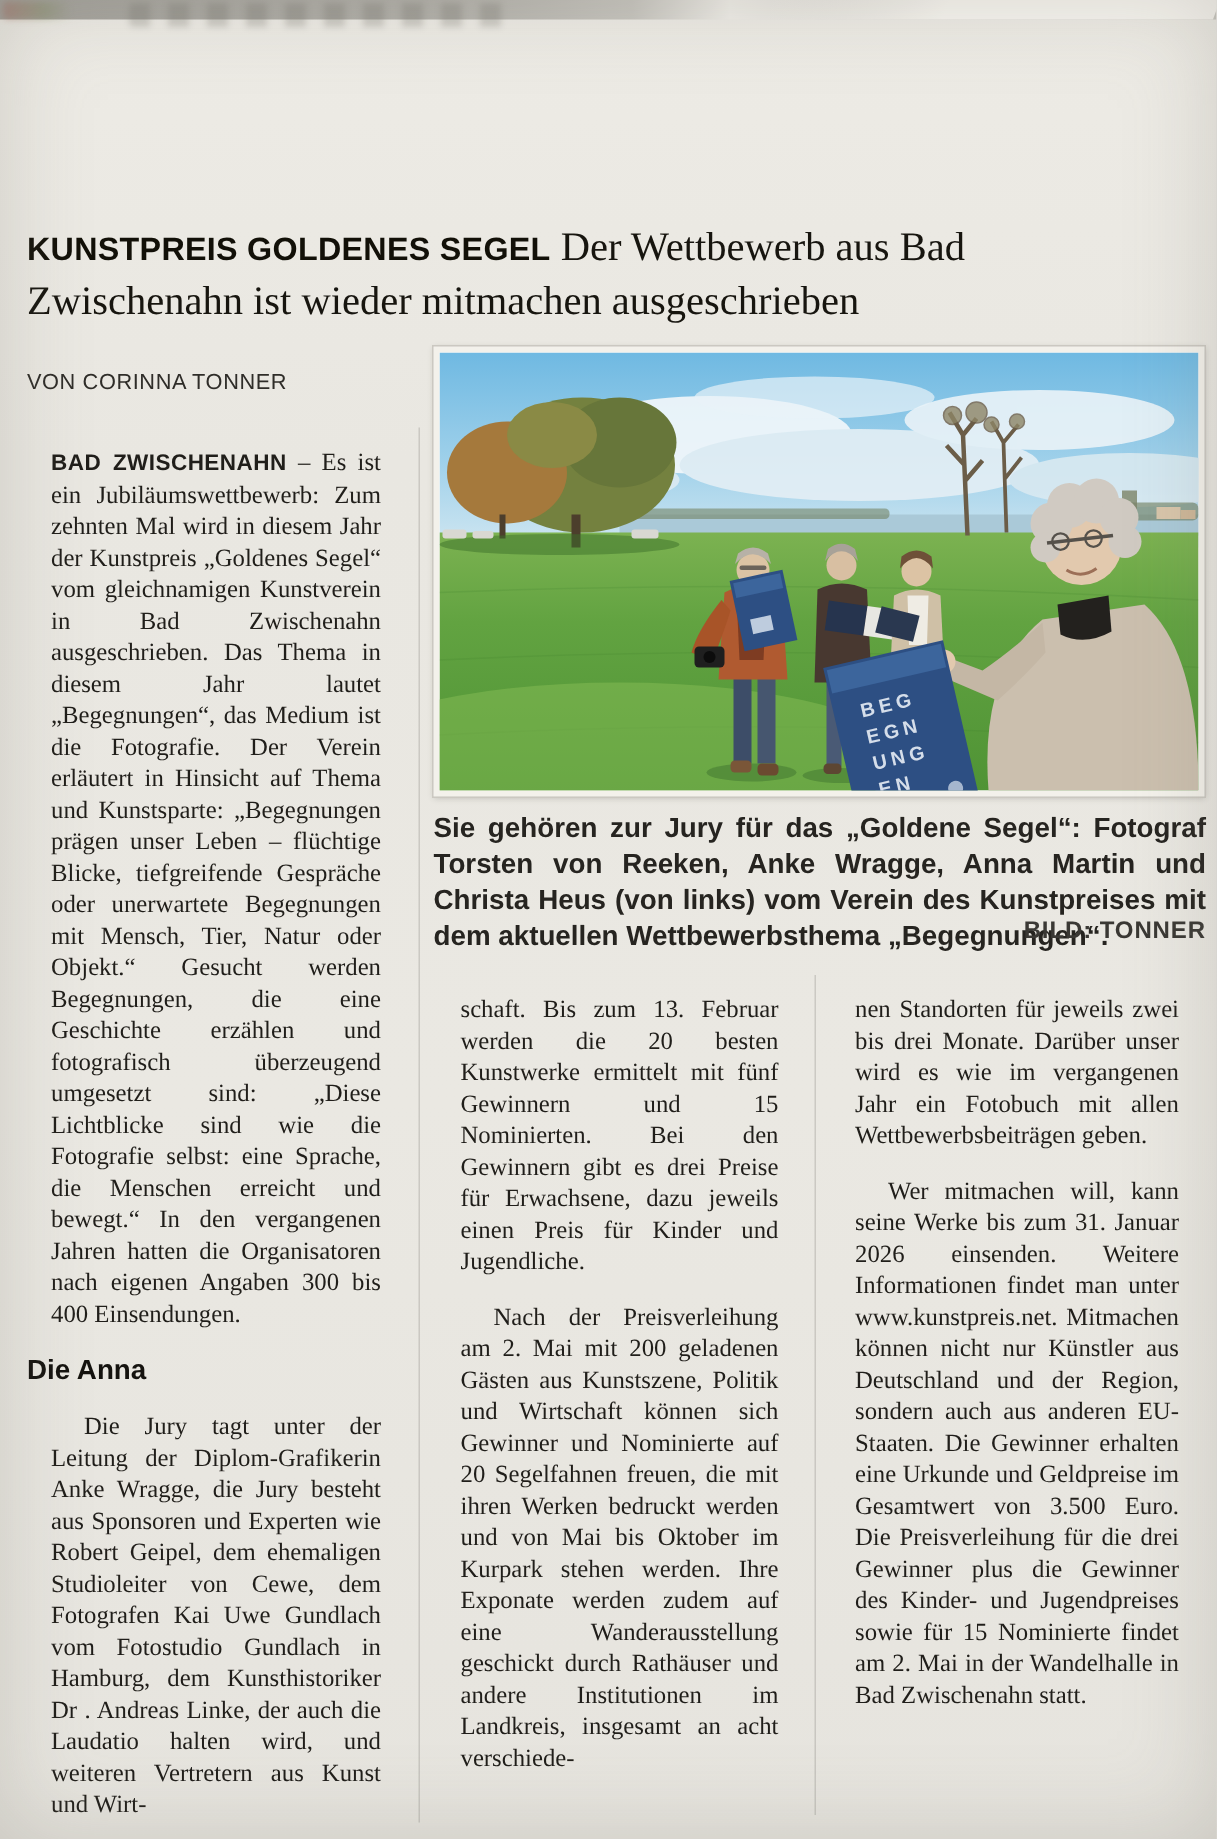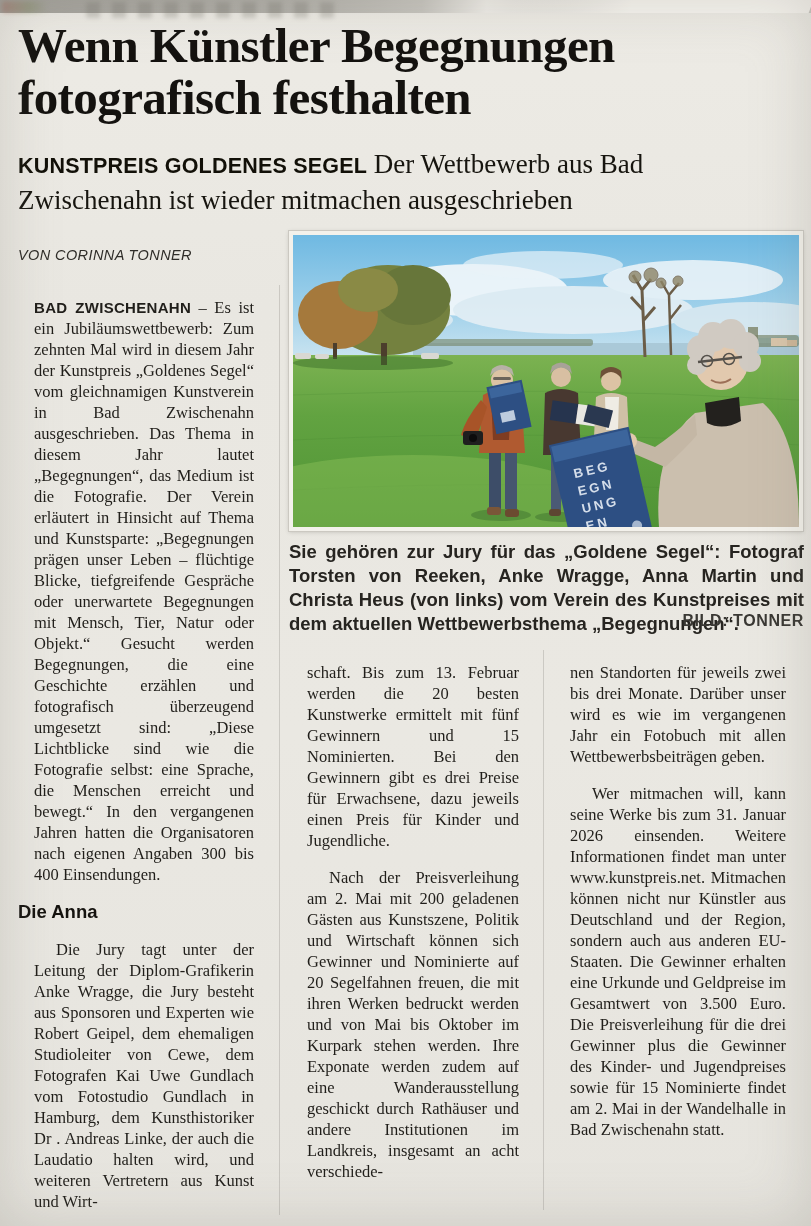--- a/index.html
+++ b/index.html
@@ -31,21 +31,21 @@
   .kicker{
     position:absolute; left:18px; top:147px; width:690px;
     font-size:27px; line-height:1.32; color:#17150f;
   }
   .kicker-tag{
     font-family:"Liberation Sans",sans-serif; font-weight:700; font-size:21.5px;
     letter-spacing:.2px; color:#121008;margin-top:32px;
   }
   .byline{
     position:absolute; left:18px; top:247px;
-    font-family:"Liberation Sans",sans-serif; font-size:14.5px; letter-spacing:.4px; color:#2f2d29;font-style:italic;
+    font-family:"Liberation Sans",sans-serif; font-size:14.5px; letter-spacing:.4px; color:#2f2d29;
   }
   .col{ position:absolute; text-align:justify; font-size:16.5px; line-height:21px; color:#201e1a; }
   .col p{ margin:16px; }
   .col p.indent{ text-indent:22px; }
   .section-head{
     font-family:"Liberation Sans",sans-serif; font-weight:700; font-size:18.5px;
     line-height:1.18; color:#15130f; margin:14px 0 11px 0;
   }
   .dateline{
     font-family:"Liberation Sans",sans-serif; font-weight:700; font-size:15px; letter-spacing:.3px;
@@ -74,21 +74,20 @@
 </style>
 </head>
 <body>
 
 <div class="page">
 
   <div class="top-strip"></div>
   <div class="scan-smudge" style="left:86px;top:2px;width:250px;height:16px;background:repeating-linear-gradient(90deg,rgba(110,108,100,.5) 0 14px,rgba(110,108,100,0) 14px 26px);"></div>
   <div class="scan-smudge" style="left:2px;top:1px;width:46px;height:12px;background:linear-gradient(90deg,#a85a4e,#7f8a5a 60%,rgba(0,0,0,0));opacity:.35;"></div>
 
-  <h1 class="headline">Wenn Künstler Begegnungen fotografisch festhalten</h1>
 
   <div class="kicker">
     <span class="kicker-tag">KUNSTPREIS GOLDENES SEGEL</span>
     <span class="kicker-text">Der Wettbewerb aus Bad Zwischenahn ist wieder mitmachen ausgeschrieben</span>
   </div>
 
   <div class="byline">VON CORINNA TONNER</div>
 
   <div class="colrule rule1"></div>
   <div class="colrule rule2"></div>

